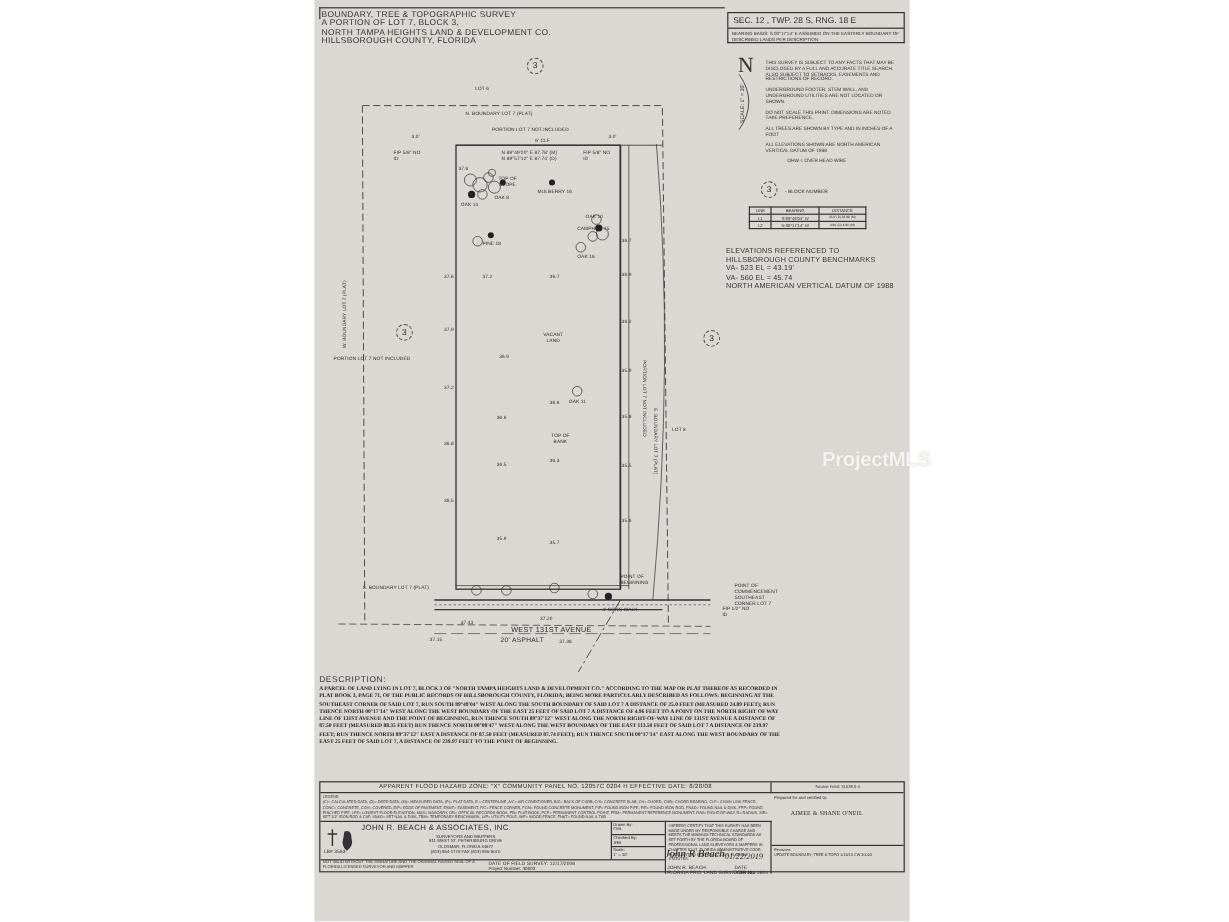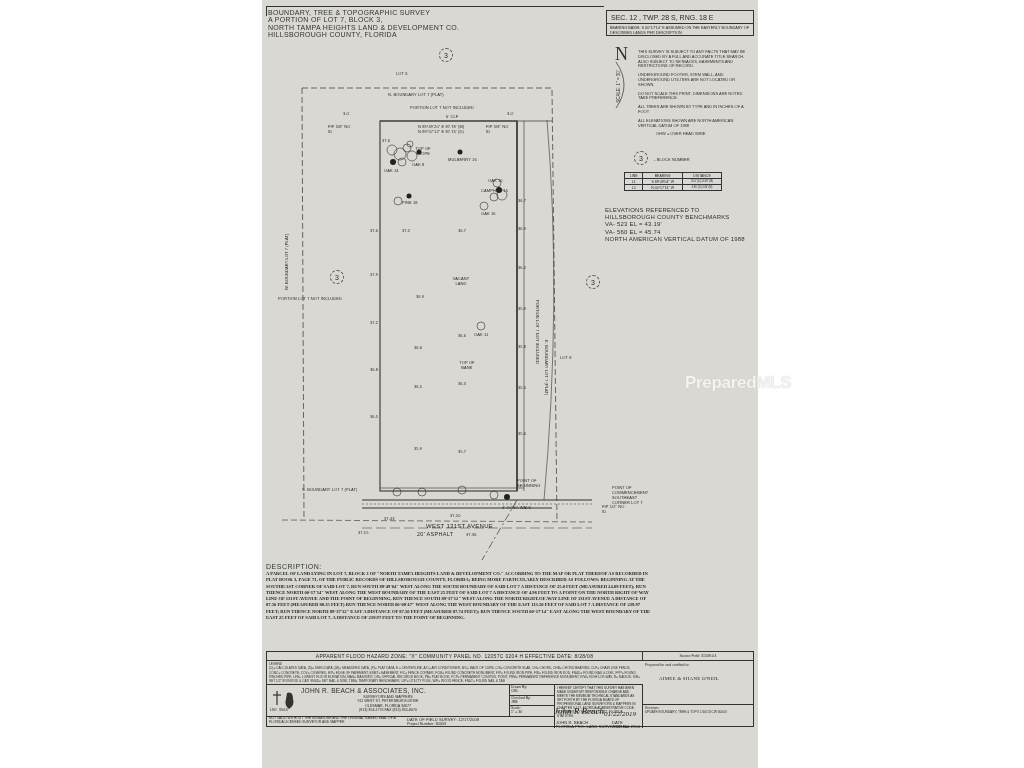--- a/index.html
+++ b/index.html
@@ -224,21 +224,21 @@
   <div class="abs tiny" style="left:350px;top:485px;width:40px;">POINT OF COMMENCEMENT SOUTHEAST CORNER LOT 7</div>
   <div class="abs tiny" style="left:255px;top:478px;width:24px;">POINT OF BEGINNING</div>
   <div class="abs tiny" style="left:340px;top:504px;width:24px;">FIP 1/2" NO ID</div>
   <div class="abs" style="left:164px;top:523px;font-size:6px;letter-spacing:0.3px;">WEST 131ST AVENUE</div>
   <div class="abs" style="left:155px;top:531px;font-size:5.5px;letter-spacing:0.3px;">20' ASPHALT</div>
   <div class="abs tiny" style="left:122px;top:516px;">37.43</div>
   <div class="abs tiny" style="left:188px;top:513px;">37.20</div>
   <div class="abs tiny" style="left:204px;top:532px;">37.36</div>
   <div class="abs tiny" style="left:96px;top:530px;">37.15</div>
 
-  <div class="watermark"><span>Prepared</span><span class="mls">MLS</span></div>
+  <div class="watermark"><span>Project</span><span class="mls">MLS</span></div>
 
   <div class="desc">
     <div class="desc-title">DESCRIPTION:</div>
     <div class="desc-body">A PARCEL OF LAND LYING IN LOT 7, BLOCK 3 OF "NORTH TAMPA HEIGHTS LAND &amp; DEVELOPMENT CO." ACCORDING TO THE MAP OR PLAT THEREOF AS RECORDED IN PLAT BOOK 3, PAGE 71, OF THE PUBLIC RECORDS OF HILLSBOROUGH COUNTY, FLORIDA; BEING MORE PARTICULARLY DESCRIBED AS FOLLOWS: BEGINNING AT THE SOUTHEAST CORNER OF SAID LOT 7, RUN SOUTH 89°49'04" WEST ALONG THE SOUTH BOUNDARY OF SAID LOT 7 A DISTANCE OF 25.0 FEET (MEASURED 24.89 FEET); RUN THENCE NORTH 00°17'14" WEST ALONG THE WEST BOUNDARY OF THE EAST 25 FEET OF SAID LOT 7 A DISTANCE OF 4.96 FEET TO A POINT ON THE NORTH RIGHT OF WAY LINE OF 131ST AVENUE AND THE POINT OF BEGINNING, RUN THENCE SOUTH 89°37'12" WEST ALONG THE NORTH RIGHT-OF-WAY LINE OF 131ST AVENUE A DISTANCE OF 87.50 FEET (MEASURED 88.35 FEET) RUN THENCE NORTH 00°08'47" WEST ALONG THE WEST BOUNDARY OF THE EAST 113.50 FEET OF SAID LOT 7 A DISTANCE OF 239.97 FEET; RUN THENCE NORTH 89°37'12" EAST A DISTANCE OF 87.50 FEET (MEASURED 87.74 FEET); RUN THENCE SOUTH 00°17'14" EAST ALONG THE WEST BOUNDARY OF THE EAST 25 FEET OF SAID LOT 7, A DISTANCE OF 239.97 FEET TO THE POINT OF BEGINNING.</div>
   </div>
 
   <div class="bottom-block">
     <div class="flood">APPARENT FLOOD HAZARD ZONE: "X"   COMMUNITY PANEL NO. 12057C 0204 H EFFECTIVE DATE: 8/28/08</div>
     <div class="source">Source Field: 31538.0 4</div>
     <div class="legend">

